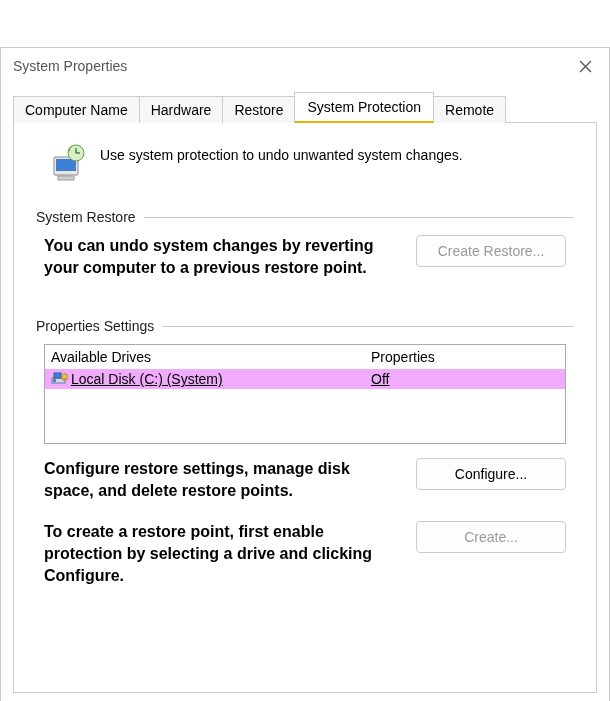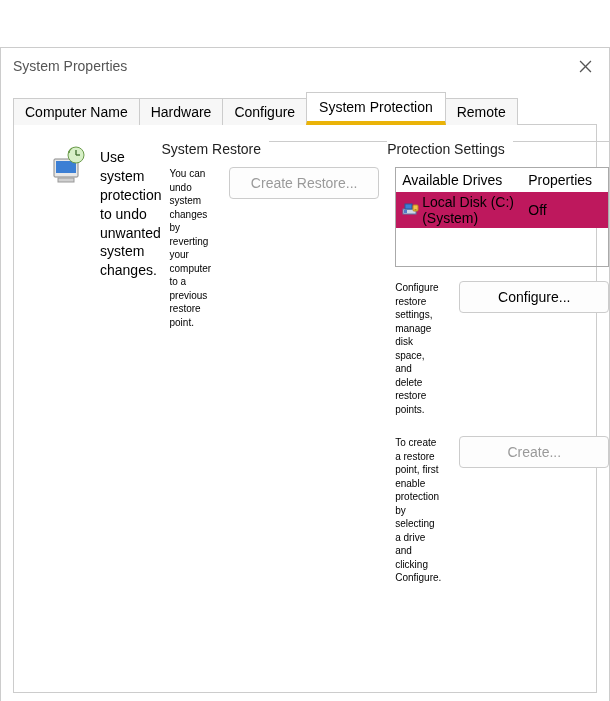--- a/index.html
+++ b/index.html
@@ -56,66 +56,68 @@
     font-size: 14px;
     margin-right: -1px;
     position: relative;
   }
   .tab.inactive {
     background: #f7f7f7;
     top: 1px;
   }
   .tab.active {
     background: #fff;
-    border-bottom: 4px solid #eab308;
+    border-bottom: 2px solid #eab308;
     z-index: 3;
     padding: 6px 12px 6px 12px;
     margin-bottom: -1px;
   }
   .tab-panel {
     border: 1px solid #ccc;
     flex: 1;
     padding: 16px 22px 18px 22px;
     position: relative;
     background: #fff;
     display: flex;
-    flex-direction: row;
+    flex-direction: column;
   }
 
   .intro {
     display: flex;
     align-items: flex-start;
     gap: 12px;
     margin-bottom: 26px;
     padding-left: 12px;
   }
   .intro-icon { width: 40px; height: 40px; flex-shrink: 0; margin-top: 4px;}
   .intro-text { font-size: 14px; line-height: 1.35; padding-top: 7px;}
 
   .group {
     margin-bottom: 18px;
   }
   .group-header {
     display: flex;
+    align-items: center;
     gap: 8px;
     margin-bottom: 10px;
   }
   .group-title { font-size: 14px; color: #222; white-space: nowrap; }
   .group-line { flex: 1; height: 1px; background: #ccc; }
 
   .row-split {
     display: flex;
     gap: 18px;
     align-items: flex-start;
     padding: 0 8px;
   }
   .row-split .left-text {
     flex: 1;
-    font-size: 10px;
+    font-size: 16px;
     line-height: 1.35;
+    font-weight: bold;
   }
   .btn {
     min-width: 150px;
     height: 32px;
     border: 1px solid #ccc;
     border-radius: 4px;
     background: #fdfdfd;
     font-size: 14px;
     font-family: inherit;
     padding: 0 12px;
@@ -140,21 +142,22 @@
     padding: 4px 6px 4px 6px;
     color: #000;
     background: #fff;
   }
   .drive-list .col-drive { flex: 0 0 63%; }
   .drive-list .col-prot { flex: 1; }
   .drive-row {
     display: flex;
     align-items: center;
     padding: 2px 6px;
-    background: #be185d;
+    background: #f0abfc;
+    text-decoration: underline;
   }
   .drive-row .icon {
     width: 18px; height: 16px; margin-right: 2px;
     display: inline-flex; align-items: center;
   }
 
   .bottom-btns {
     display: flex;
     justify-content: space-between;
     gap: 12px;
@@ -177,21 +180,21 @@
         <line x1="11" y1="1" x2="1" y2="11" stroke="#555" stroke-width="1.2"></line>
       </svg>
     </div>
   </div>
 
   <div class="tab-area">
 
     <div class="tabs">
       <div class="tab inactive">Computer Name</div>
       <div class="tab inactive">Hardware</div>
-      <div class="tab inactive">Configure</div>
+      <div class="tab inactive">Restore</div>
       <div class="tab active">System Protection</div>
       <div class="tab inactive">Remote</div>
     </div>
 
     <div class="tab-panel">
 
       <div class="intro">
         <div class="intro-icon">
           <svg viewBox="0 0 40 40">
             <rect x="6" y="14" width="24" height="18" rx="1" fill="#e8e8e8" stroke="#888"></rect>
@@ -215,21 +218,21 @@
         <div class="row-split">
           <div class="left-text">You can undo system changes by reverting your computer to a previous restore point.</div>
           <button class="btn disabled">Create Restore...</button>
         </div>
       </div>
 
       <div style="height:22px"></div>
 
       <div class="group" style="margin-bottom:0;">
         <div class="group-header">
-          <span class="group-title">Protection Settings</span>
+          <span class="group-title">Properties Settings</span>
           <div class="group-line"></div>
         </div>
 
         <div class="drive-list">
           <div class="hdr">
             <div class="col-drive">Available Drives</div>
             <div class="col-prot">Properties</div>
           </div>
           <div class="drive-row">
             <span class="icon">

